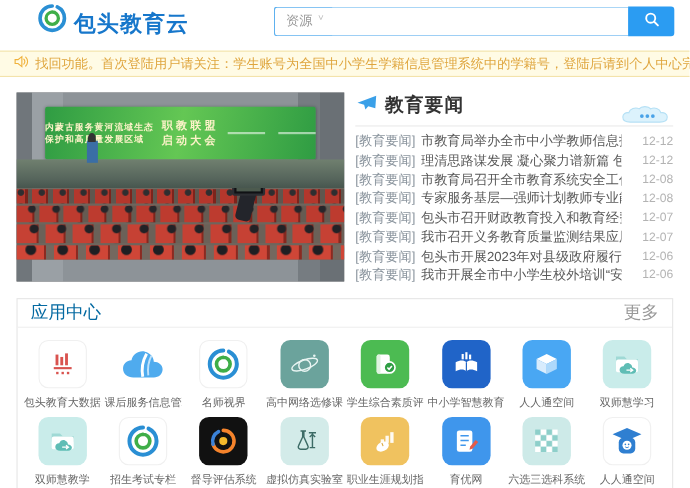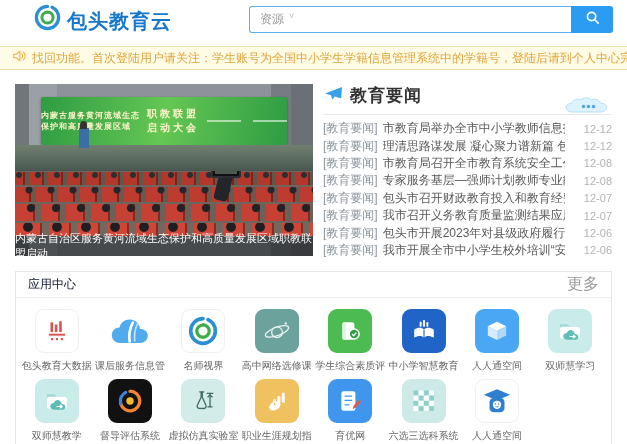--- a/index.html
+++ b/index.html
@@ -71,21 +71,21 @@
   .news-more { position:absolute; right:0; bottom:-6px; cursor:pointer; }
   .news-list { margin-top:5px; }
   .news-row { display:flex; align-items:center; height:17.4px; font-size:12px; cursor:pointer; }
   .news-tag { color:#8b959e; margin-right:5px; flex:none; }
   .news-t { color:#585858; white-space:nowrap; overflow:hidden; flex:1; min-width:0; }
   .news-d { color:#b3b3b3; font-size:11px; margin-left:19px; flex:none; }
 
   
   .appbox { margin:12px 15px 0; border:1px solid #e6e6e6; }
   .appbox-head { height:26px; display:flex; align-items:center; padding:0 12px; border-bottom:1px solid #efefef; }
-  .appbox-title { font-size:12px; color:#0f172a; }
+  .appbox-title { font-size:16px; color:#0369a1; }
   .appbox-more { margin-left:auto; font-size:16px; color:#999; cursor:pointer; }
   .appgrid { display:grid; grid-template-columns:repeat(8,1fr); row-gap:4px; padding:9px 4px 8px; }
   .cell { display:flex; flex-direction:column; align-items:center; gap:6px; cursor:pointer; padding-top:2px; }
   .icn { width:44px; height:44px; border-radius:9px; display:flex; align-items:center; justify-content:center; flex:none; }
   .albl { font-size:10px; color:#666; max-width:70px; white-space:nowrap; overflow:hidden; }
   .bg-white { background:#fff; border:1px solid #f0f0f0; }
   .bg-none { background:transparent; }
   .bg-planet { background:#6ba39c; }
   .bg-eval { background:#4cbb52; }
   .bg-smart { background:#2064c8; }
@@ -155,23 +155,20 @@
     <div class="podium"></div>
     <div class="speaker-fig"></div>
     <div class="crowd">
       <div class="chair-row r1"></div>
       <div class="chair-row r2" style="background-position:7px 0,4px 0;"></div>
       <div class="chair-row r3" style="background-position:13px 0,6px 0;"></div>
       <div class="chair-row r4" style="background-position:4px 0,10px 0;"></div>
       <div class="phone-arm"></div>
       <div class="phone"></div>
     </div>
-    <div class="caption">
-      <span>内蒙古自治区服务黄河流域生态保护和高质量发展区域职教联盟启动</span>
-    </div>
   </div>
 
   <div class="news">
     <div class="news-head">
       <span>
         <svg width="20" height="15" viewBox="0 0 20 15">
           <path d="M19 1L2 7.4l6 1.8 1.2 4.3 2.6-3 6.4 2z" fill="#3aa0e8"></path>
         </svg>
       </span>
       <span class="news-title">教育要闻</span>
@@ -340,20 +337,29 @@
         <svg viewBox="0 0 24 24" width="30">
             <path d="M4 6.5h6l2 2h8v4H4z" fill="#9fd9d5"></path>
             <rect x="4" y="8.6" width="16" height="9.4" rx="1.6" fill="#fff"></rect>
             <path d="M10.2 19c-2.2 0-3.6-1.2-3.6-2.8 0-1.5 1.3-2.7 2.9-2.6.5-1.8 2.5-2.8 4.2-2.1 1.3.5 2.1 1.6 2.1 2.9 1.6 0 2.9 1 2.9 2.3 0 1.3-1.2 2.3-2.8 2.3z" fill="#5fbdb5"></path>
             <path d="M11.6 16.4h4.6M14.4 15l1.8 1.4-1.8 1.4" stroke="#fff" stroke-width=".9" fill="none"></path>
           </svg>
       </div>
       <div class="albl">双师慧教学</div>
     </div>
 
+    <div class="cell">
+      <div class="icn bg-white">
+        <svg width="30" height="30" viewBox="0 0 28 28">
+            <path d="M14 2.5a11.5 11.5 0 1 0 11.5 11.5c0-4.8-2.8-8.7-6.8-10.6" fill="none" stroke="#2a8fd4" stroke-width="3.4" stroke-linecap="round"></path>
+            <path d="M14 8.2a5.8 5.8 0 1 1-5.8 5.8c0-2.9 2.4-5.3 5.8-5.8" fill="none" stroke="#3fae49" stroke-width="3.1" stroke-linecap="round"></path>
+          </svg>
+      </div>
+      <div class="albl">招生考试专栏</div>
+    </div>
 
     <div class="cell">
       <div class="icn bg-black">
         <svg viewBox="0 0 24 24" width="26" fill="none" stroke-linecap="round">
             <path d="M12 3a9 9 0 1 1-8.6 11.6" stroke="#f5832b" stroke-width="3"></path>
             <path d="M3.4 14.6A9 9 0 0 1 8 4" stroke="#3b82d8" stroke-width="3"></path>
             <circle cx="12" cy="12" r="3.4" fill="#f5b92b" stroke="none"></circle>
           </svg>
       </div>
       <div class="albl">督导评估系统</div>

